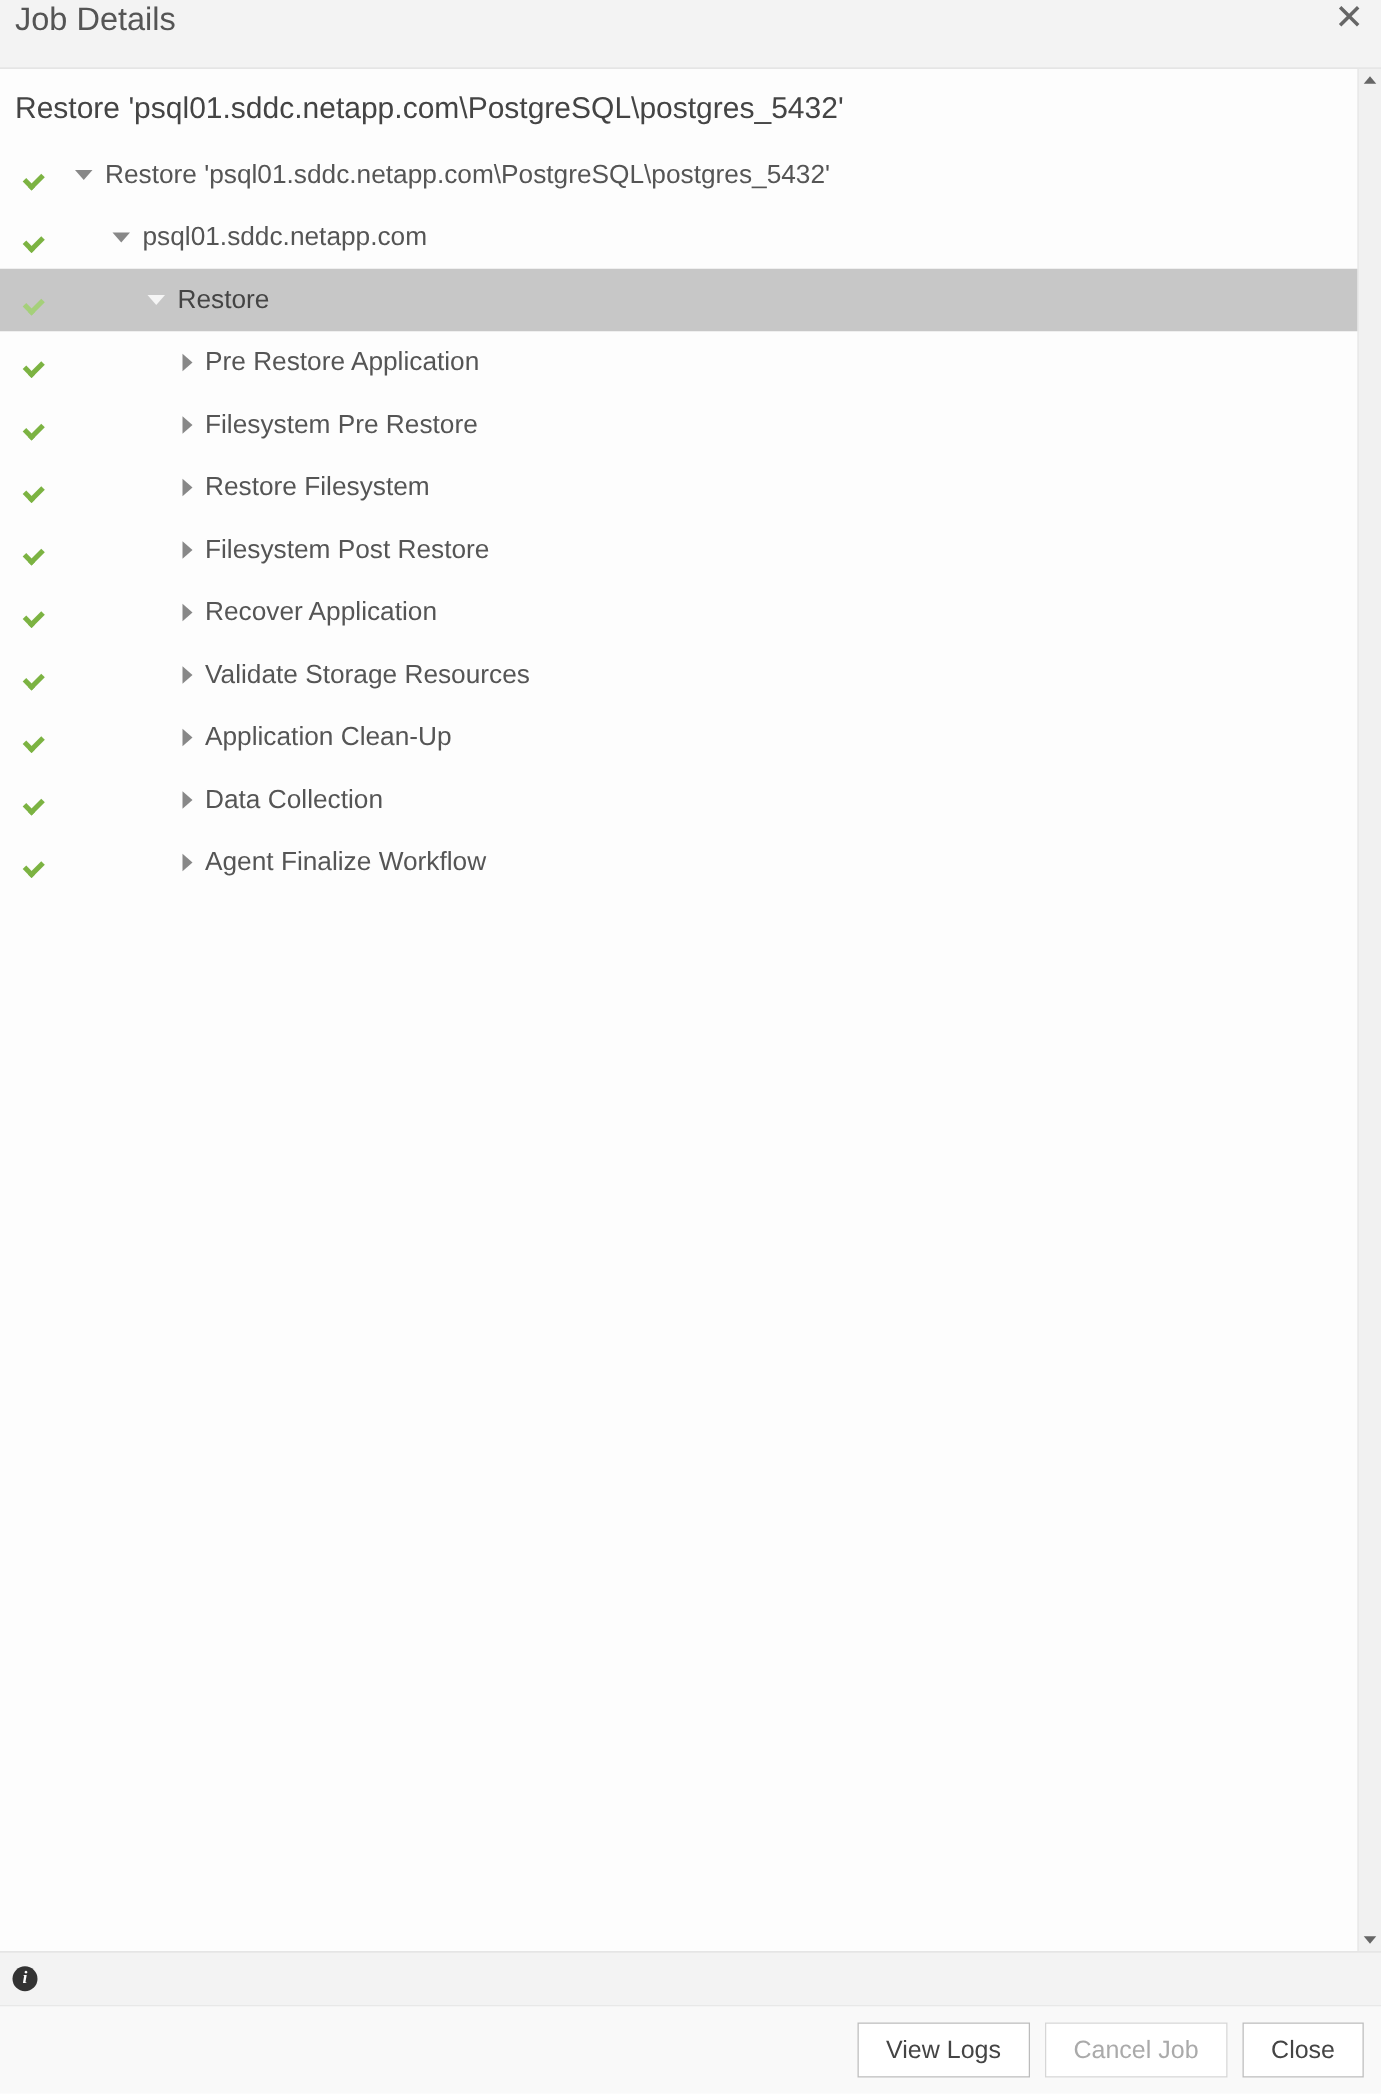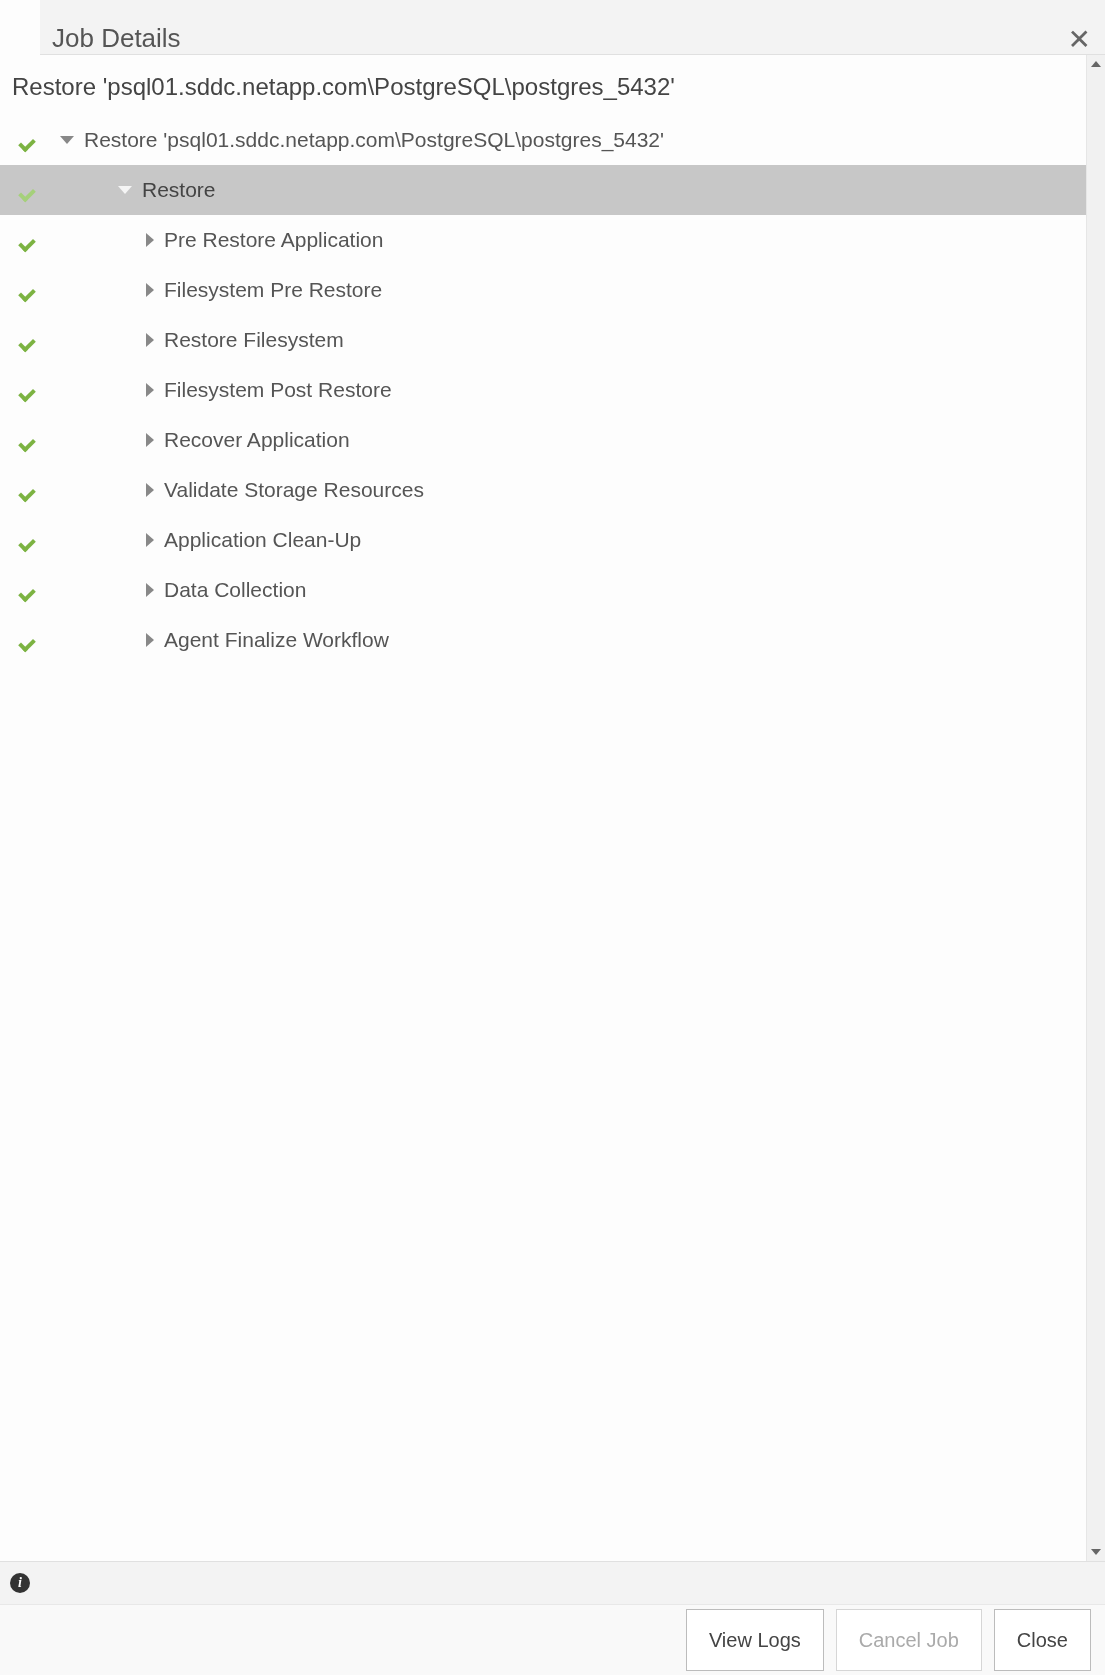--- a/index.html
+++ b/index.html
@@ -17,24 +17,23 @@
     display: flex;
     flex-direction: column;
     height: 100%;
     box-sizing: border-box;
   }
   .header {
     height: 54px;
     background: #f3f3f3;
     border-bottom: 1px solid #e0e0e0;
     display: flex;
-    align-items: flex-end;
+    align-items: flex-start;
     justify-content: space-between;
     padding: 0 14px 0 12px;
-    margin-left: 40px;
   }
   .header-title {
     font-size: 26px;
     color: #555;
   }
   .close-x {
     font-size: 28px;
     color: #666;
     cursor: pointer;
     line-height: 1;
@@ -180,21 +179,21 @@
     height: 70px;
     background: #f9f9f9;
     border-top: 1px solid #e8e8e8;
     display: flex;
     align-items: center;
     justify-content: flex-end;
     padding: 0 14px;
     gap: 12px;
   }
   .btn {
-    height: 62px;
+    height: 44px;
     padding: 0 22px;
     background: #fff;
     border: 1px solid #bcbcbc;
     font-size: 20px;
     color: #444;
     cursor: pointer;
   }
   .btn.disabled {
     color: #aaa;
     border-color: #d6d6d6;
@@ -215,20 +214,28 @@
     <div class="body-inner">
       <div class="subheader">Restore 'psql01.sddc.netapp.com\PostgreSQL\postgres_5432'</div>
       <div id="tree-container">
           <div class="row">
             <span class="status-col">
               <span class="check"></span>
             </span>
             <span class="indent1"></span>
             <span class="toggle expanded"></span>
             <span class="row-label">Restore 'psql01.sddc.netapp.com\PostgreSQL\postgres_5432'</span>
+          </div>
+          <div class="row">
+            <span class="status-col">
+              <span class="check"></span>
+            </span>
+            <span class="indent2"></span>
+            <span class="toggle expanded"></span>
+            <span class="row-label">psql01.sddc.netapp.com</span>
           </div>
           <div class="row selected">
             <span class="status-col">
               <span class="check muted"></span>
             </span>
             <span class="indent3"></span>
             <span class="toggle expanded light"></span>
             <span class="row-label">Restore</span>
           </div>
           <div class="row">

